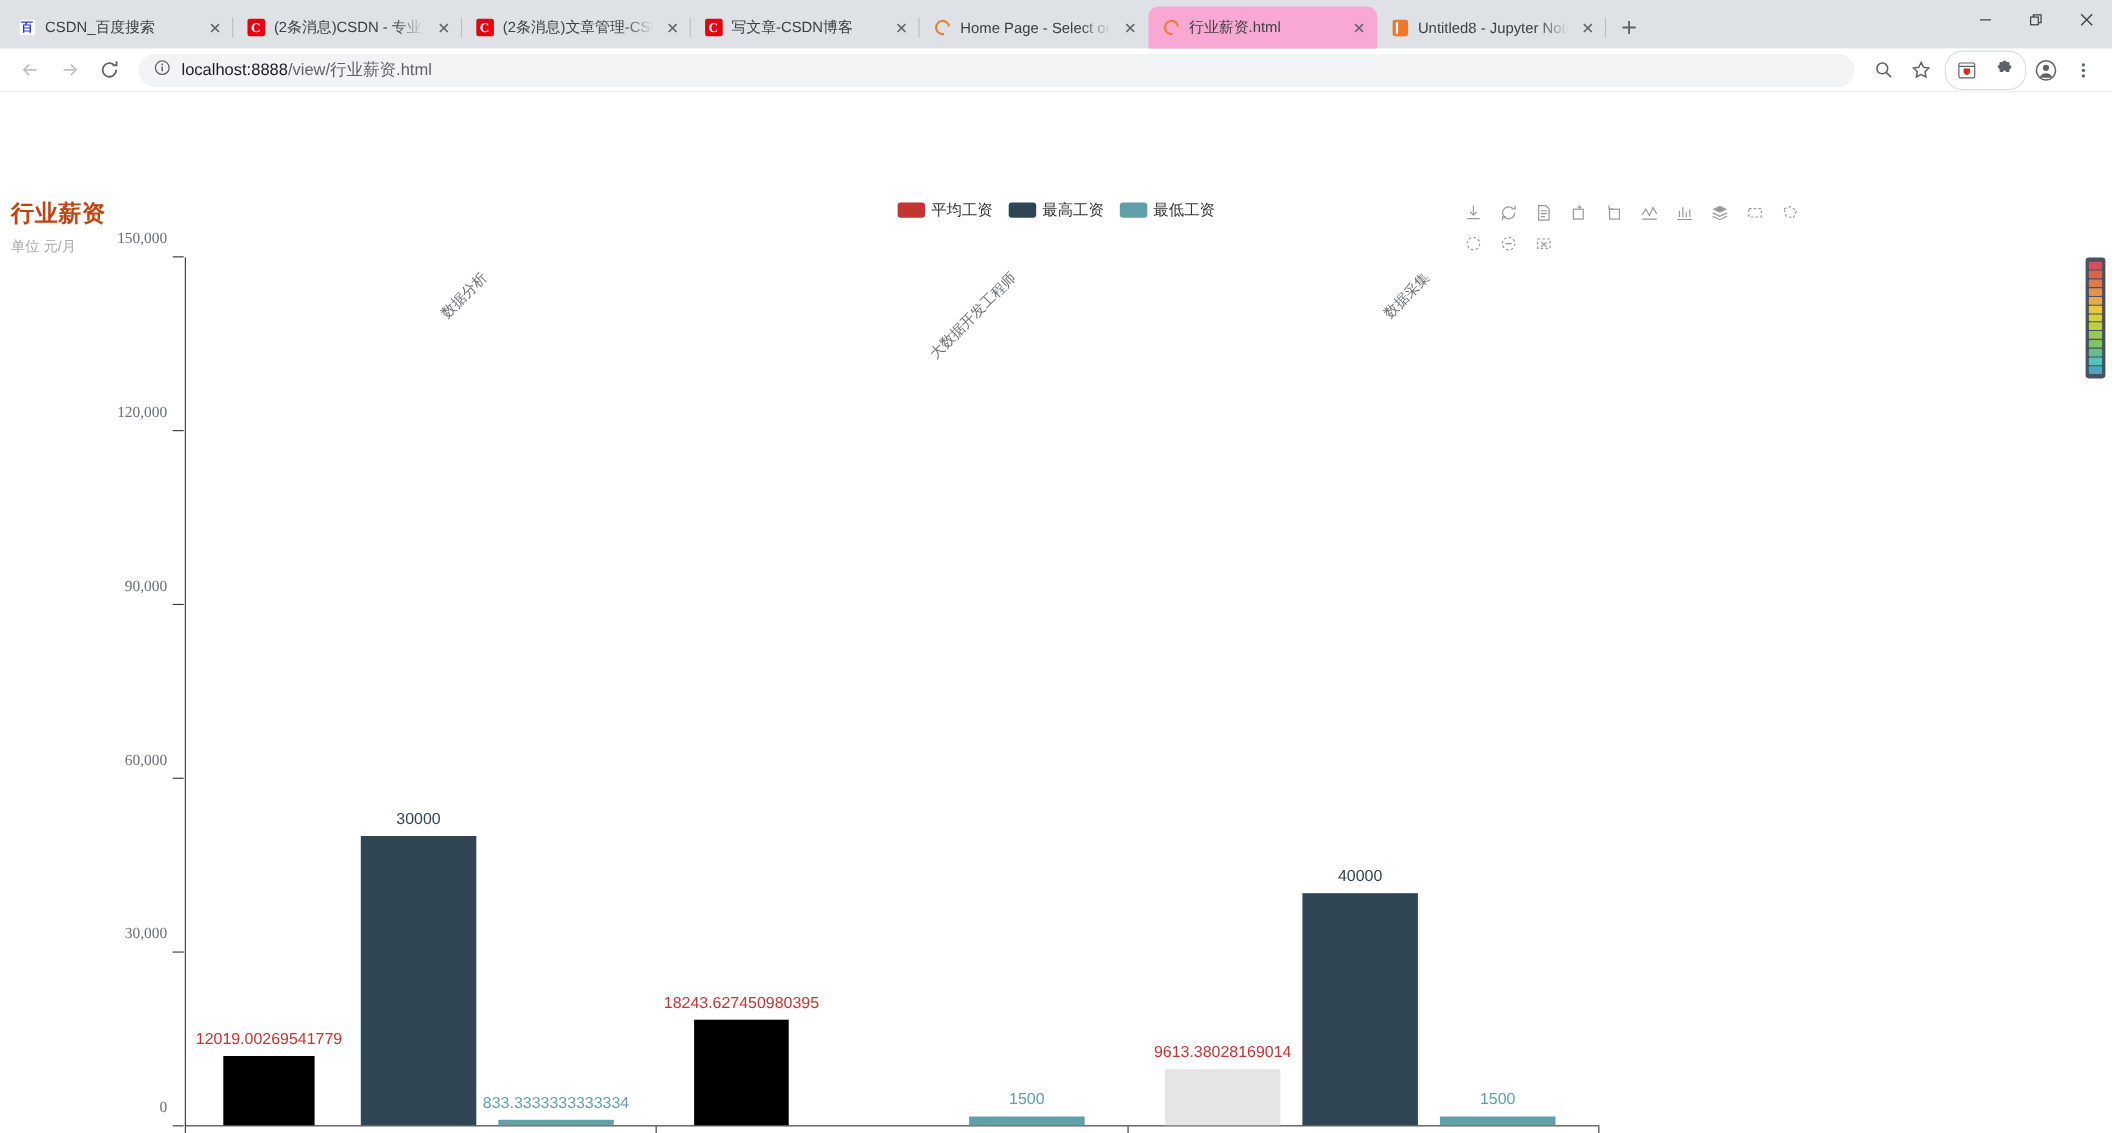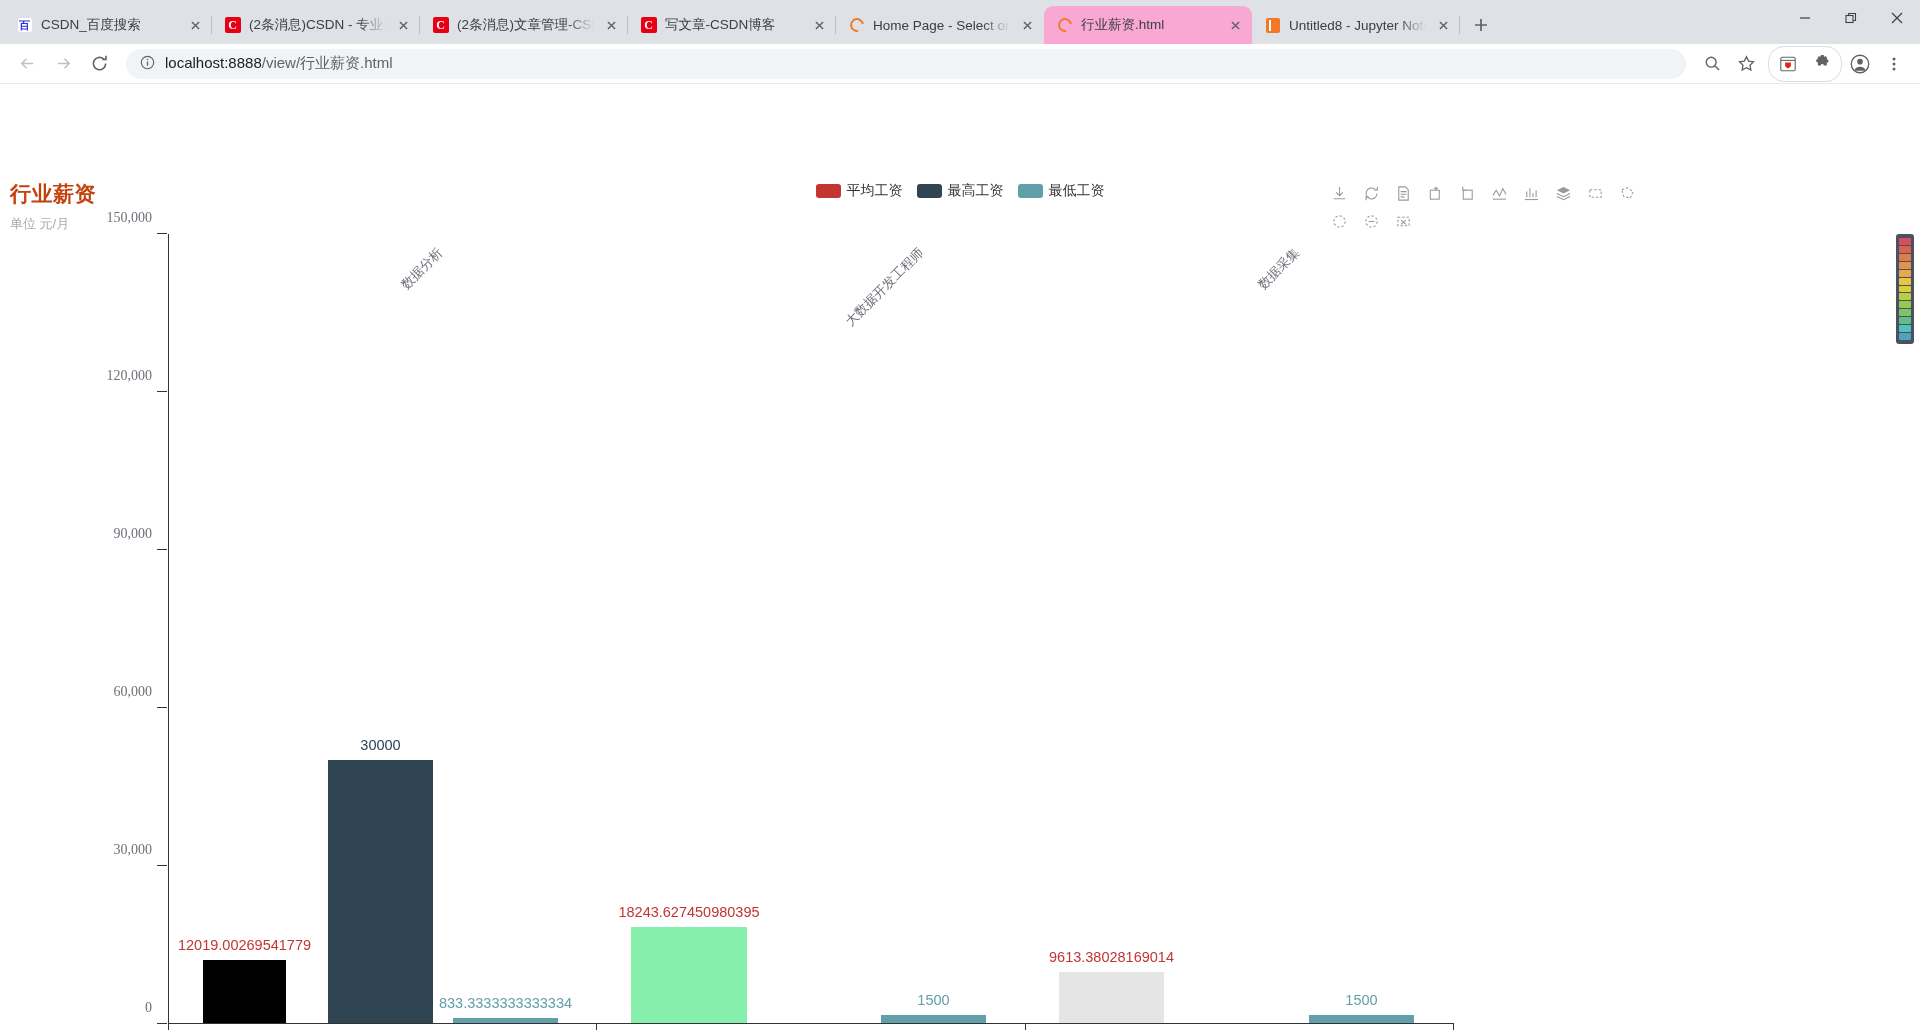--- a/index.html
+++ b/index.html
@@ -476,30 +476,33 @@
       <span class="vlabel" style="color:#c23531">12019.00269541779</span>
     </div>
     <div class="bar" style="left:160px; width:105px; height:263px; background:#2f4554">
       <span class="vlabel" style="color:#2f4554">30000</span>
     </div>
     <div class="bar" style="left:285px; width:105px; height:5px; background:#61a0a8">
       <span class="vlabel" style="color:#61a0a8">833.3333333333334</span>
     </div>
     <div class="xcat" style="left:214px">数据分析</div>
 
-    <div class="bar" style="left:463px; width:116px; height:96px; background:#86efac">
+    <div class="bar" style="left:463px; width:86px; height:96px; background:#000000">
       <span class="vlabel" style="color:#c23531">18243.627450980395</span>
     </div>
     <div class="bar" style="left:713px; width:105px; height:8px; background:#61a0a8">
       <span class="vlabel" style="color:#61a0a8">1500</span>
     </div>
     <div class="xcat" style="left:643px">大数据开发工程师</div>
 
     <div class="bar" style="left:891px; width:105px; height:51px; background:#e5e5e5">
       <span class="vlabel" style="color:#c23531">9613.38028169014</span>
+    </div>
+    <div class="bar" style="left:1016px; width:105px; height:211px; background:#2f4554">
+      <span class="vlabel" style="color:#2f4554">40000</span>
     </div>
     <div class="bar" style="left:1141px; width:105px; height:8px; background:#61a0a8">
       <span class="vlabel" style="color:#61a0a8">1500</span>
     </div>
     <div class="xcat" style="left:1071px">数据采集</div>
   </div>
 
   <div class="visualmap">
     <div class="vm-cell" style="background:#d94e5d"></div>
     <div class="vm-cell" style="background:#d9634e"></div>

